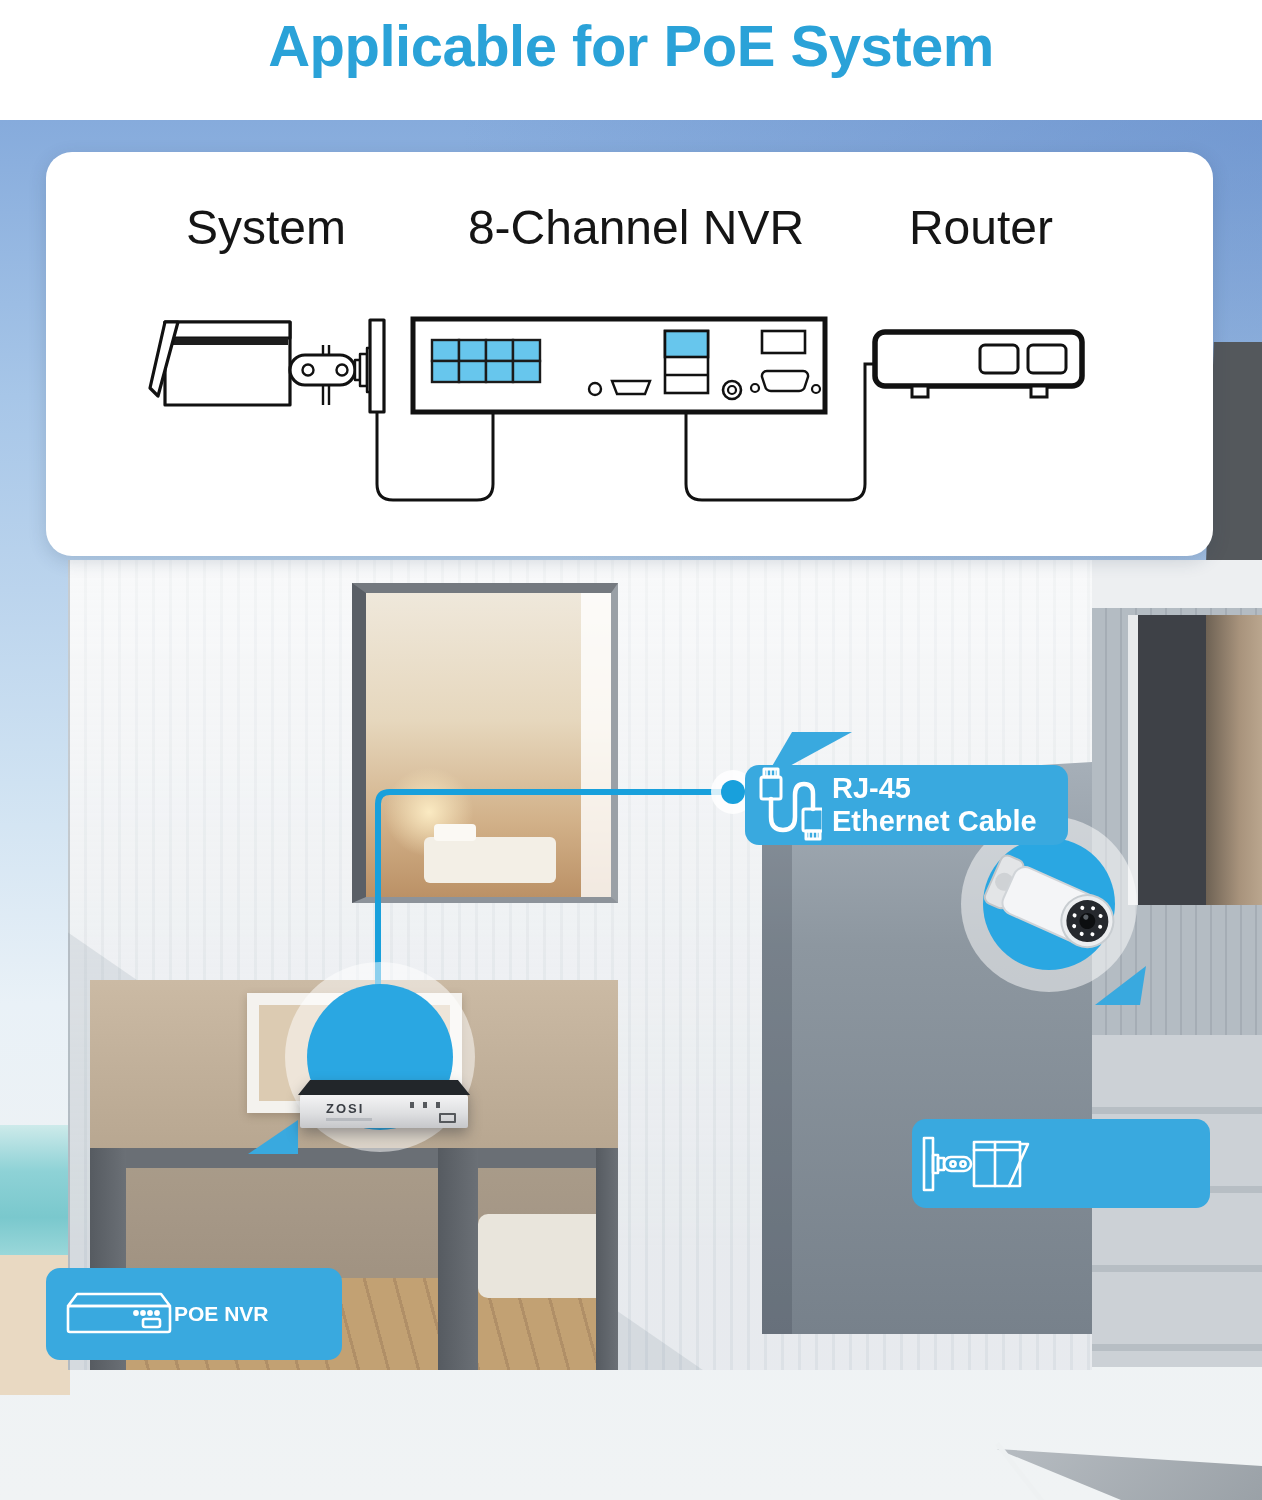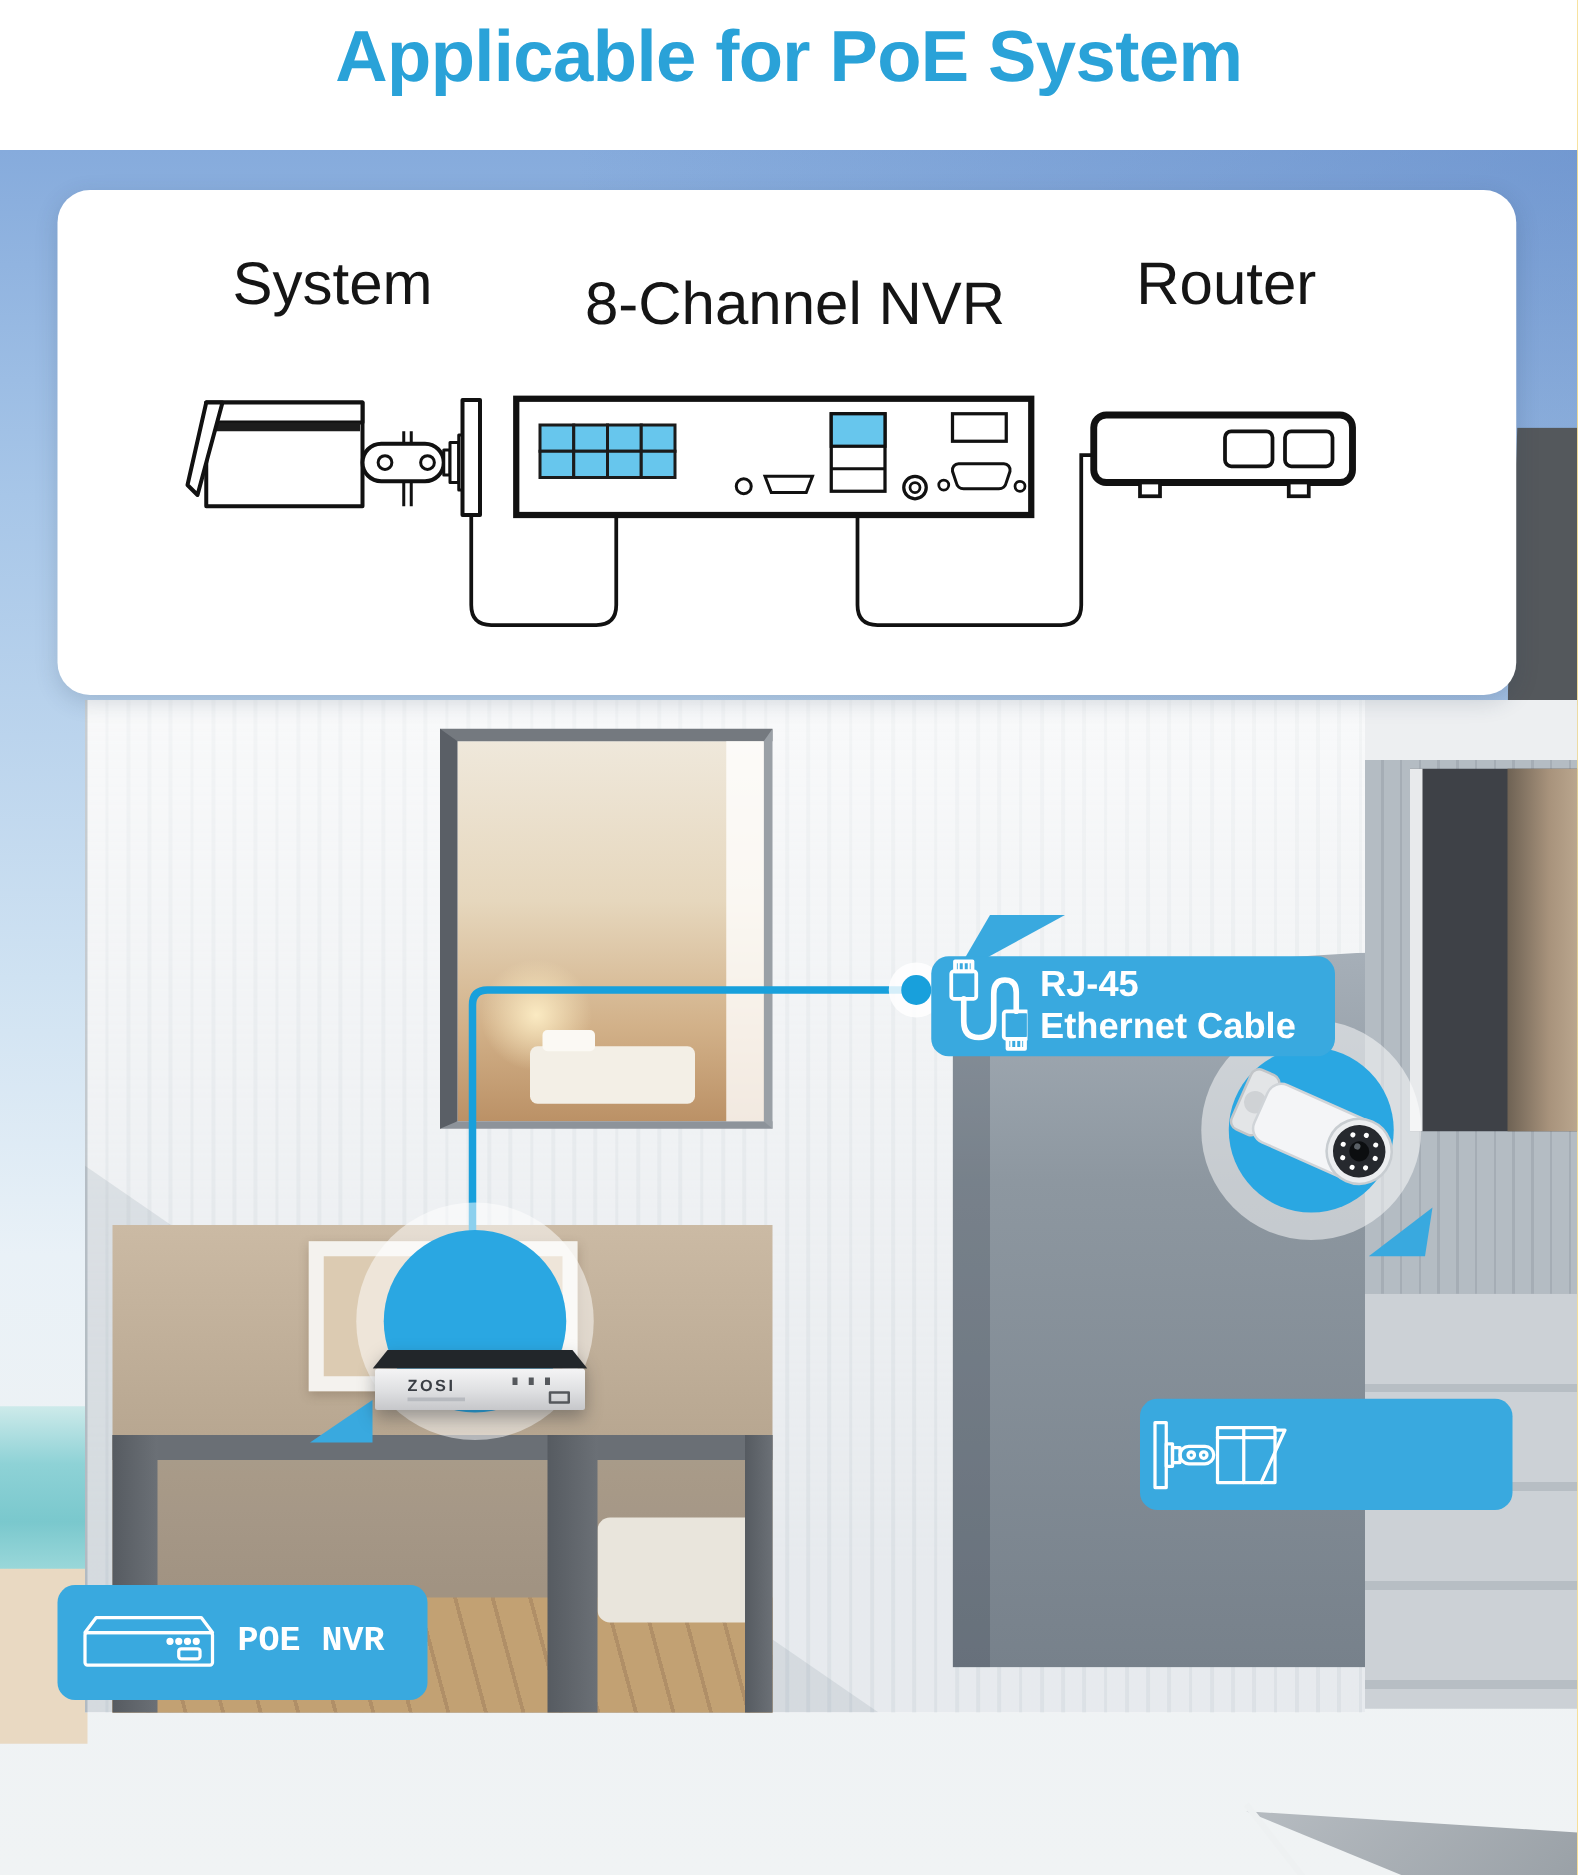--- a/index.html
+++ b/index.html
@@ -80,37 +80,37 @@
     clip-path:polygon(6% 70%,100% 80%,100% 100%,50% 100%);
     background:linear-gradient(135deg,#c3c8cd,#9aa1a7);}
   .curb{position:absolute;left:995px;top:1325px;width:5px;height:210px;background:#eef1f2;
     transform:rotate(-38deg);transform-origin:top left;}
 
   
   .card{position:absolute;left:46px;top:152px;width:1167px;height:404px;background:#ffffff;
     border-radius:26px;box-shadow:0 5px 18px rgba(40,60,90,.18);}
   .dlabel{position:absolute;top:48px;font-size:48px;font-weight:500;color:#151515;text-align:center;}
   .dlabel.cam{left:70px;width:300px;}
-  .dlabel.nvr{left:400px;width:380px;margin-top:16px;}
+  .dlabel.nvr{left:400px;width:380px;}
   .dlabel.rtr{left:790px;width:290px;}
   .diagram-svg{position:absolute;left:0;top:0;width:1167px;height:404px;}
 
   
   .overlay-svg{position:absolute;left:0;top:0;width:1262px;height:1380px;}
 
   
   .callout{position:absolute;display:flex;align-items:center;color:#fff;
     background:var(--callout-blue,#39a9df);border-radius:14px;}
   .callout .txt{font-weight:700;line-height:1.14;}
   .co-rj{left:745px;top:645px;width:323px;height:80px;padding-left:13px;}
   .co-rj .txt{font-size:29px;margin-left:10px;}
   .co-cam{left:912px;top:999px;width:298px;height:89px;padding-left:10px;}
   .co-cam .txt{font-size:31px;margin-left:6px;}
   .co-nvr{left:46px;top:1148px;width:296px;height:92px;padding-left:18px;}
-  .co-nvr .txt{font-size:28px;margin-left:16px;font-family:Liberation Mono, monospace;}
+  .co-nvr .txt{font-size:21px;}
 
   
   .nvr-device{position:absolute;left:298px;top:960px;width:172px;height:50px;
     filter:drop-shadow(0 6px 7px rgba(20,30,40,.35));}
   .nvr-top{position:absolute;left:0;top:0;width:100%;height:15px;
     clip-path:polygon(7% 0,93% 0,100% 100%,0 100%);background:#22262a;}
   .nvr-front{position:absolute;left:2px;top:15px;width:168px;height:33px;border-radius:2px;
     background:linear-gradient(180deg,#f4f4f5 0%,#dedfe1 55%,#c6c7ca 100%);}
   .nvr-brand{position:absolute;left:26px;top:6px;font-size:13px;font-weight:700;
     letter-spacing:2px;color:#3a3e44;}

